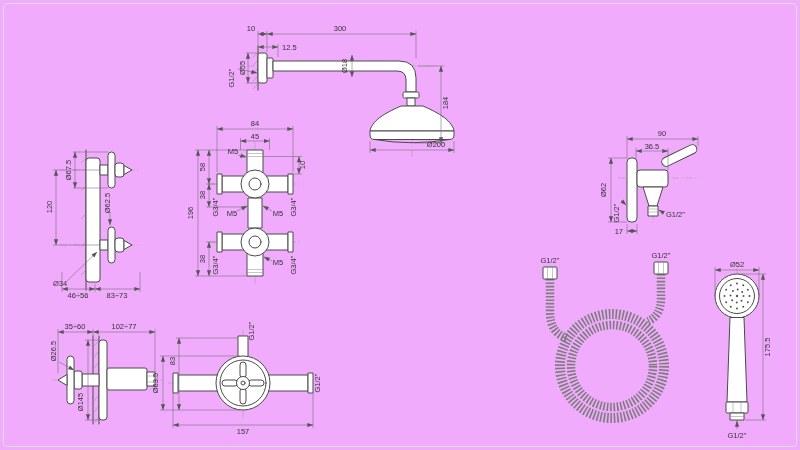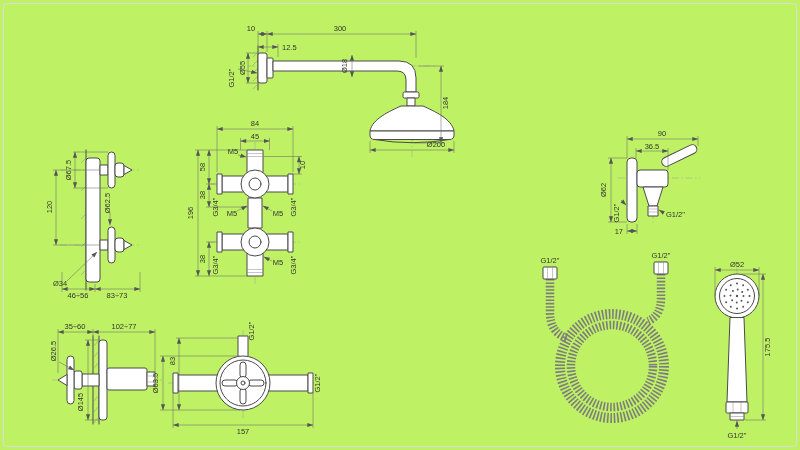--- a/index.html
+++ b/index.html
@@ -1,16 +1,16 @@
 <!DOCTYPE html>
 <html><head>
 <meta charset="utf-8">
 <style>
   html,body{margin:0;padding:0;background:#fff;}
-  .sheet{width:800px;height:450px;background:#bef264;position:relative;overflow:hidden;}
+  .sheet{width:800px;height:450px;background:#f0abfc;position:relative;overflow:hidden;}
   svg{display:block;}
   .ol{fill:none;stroke:#4a4a4a;stroke-width:1;stroke-linecap:round;stroke-linejoin:round;}
   .olf{fill:#ffffff;stroke:#4a4a4a;stroke-width:1;stroke-linejoin:round;}
   .dl{fill:none;stroke:#6a6a6a;stroke-width:0.55;}
   .dim{marker-start:url(#as);marker-end:url(#ae);}
   .lead{marker-end:url(#ae);}
   .ctr{fill:none;stroke:#9a9a9a;stroke-width:0.45;stroke-dasharray:7 2.5 1.5 2.5;}
   .hatch{fill:none;stroke:#8a8a8a;stroke-width:0.5;}
   .rib{fill:none;stroke:#7d7d7d;stroke-width:10;stroke-dasharray:1.6 1.8;}
   .rib2{fill:none;stroke:#7d7d7d;stroke-width:8.5;stroke-dasharray:1.6 1.8;}

